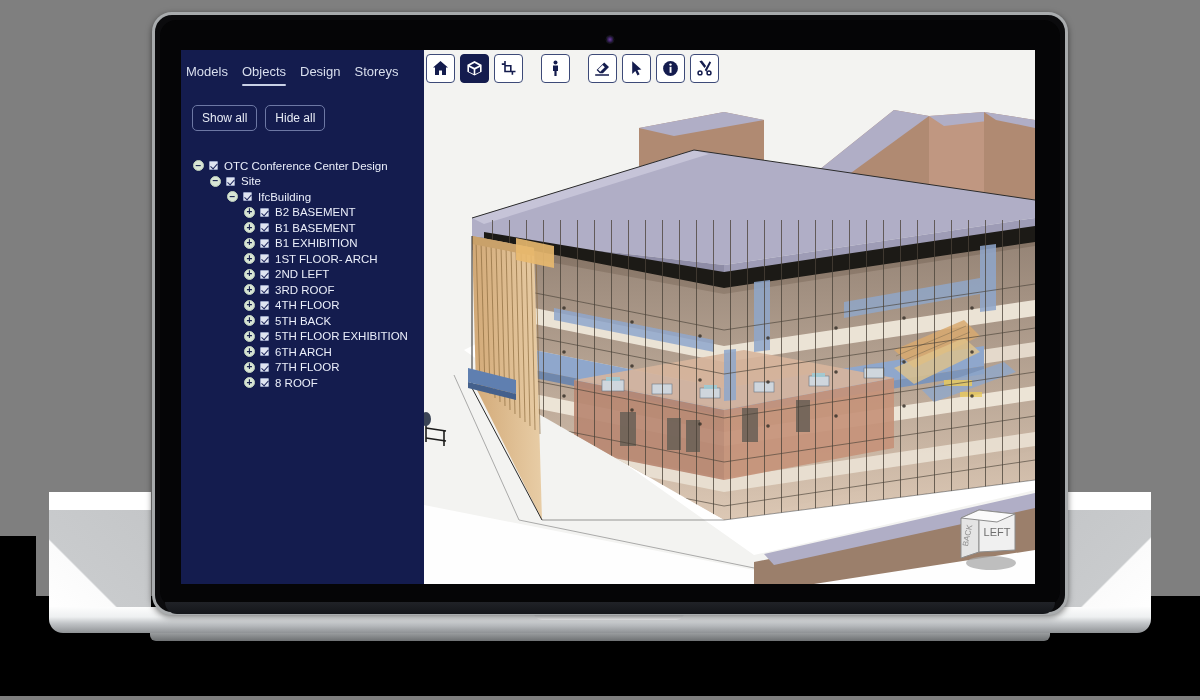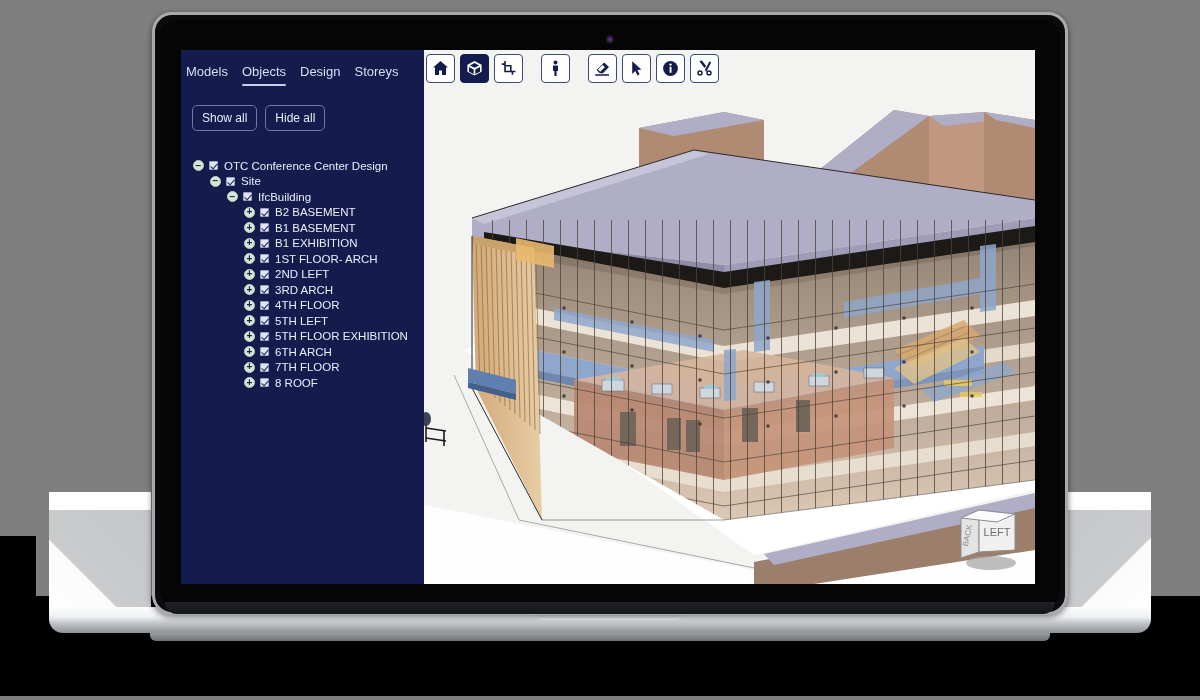--- a/index.html
+++ b/index.html
@@ -235,31 +235,31 @@
             <span class="node-label">1ST FLOOR- ARCH</span>
           </div>
           <div class="node" style="padding-left: 63px;">
             <span class="toggle">+</span>
             <span class="cbox"></span>
             <span class="node-label">2ND LEFT</span>
           </div>
           <div class="node" style="padding-left: 63px;">
             <span class="toggle">+</span>
             <span class="cbox"></span>
-            <span class="node-label">3RD ARCH</span>
+            <span class="node-label">3RD ROOF</span>
           </div>
           <div class="node" style="padding-left: 63px;">
             <span class="toggle">+</span>
             <span class="cbox"></span>
             <span class="node-label">4TH FLOOR</span>
           </div>
           <div class="node" style="padding-left: 63px;">
             <span class="toggle">+</span>
             <span class="cbox"></span>
-            <span class="node-label">5TH LEFT</span>
+            <span class="node-label">5TH BACK</span>
           </div>
           <div class="node" style="padding-left: 63px;">
             <span class="toggle">+</span>
             <span class="cbox"></span>
             <span class="node-label">5TH FLOOR EXHIBITION</span>
           </div>
           <div class="node" style="padding-left: 63px;">
             <span class="toggle">+</span>
             <span class="cbox"></span>
             <span class="node-label">6TH ARCH</span>

